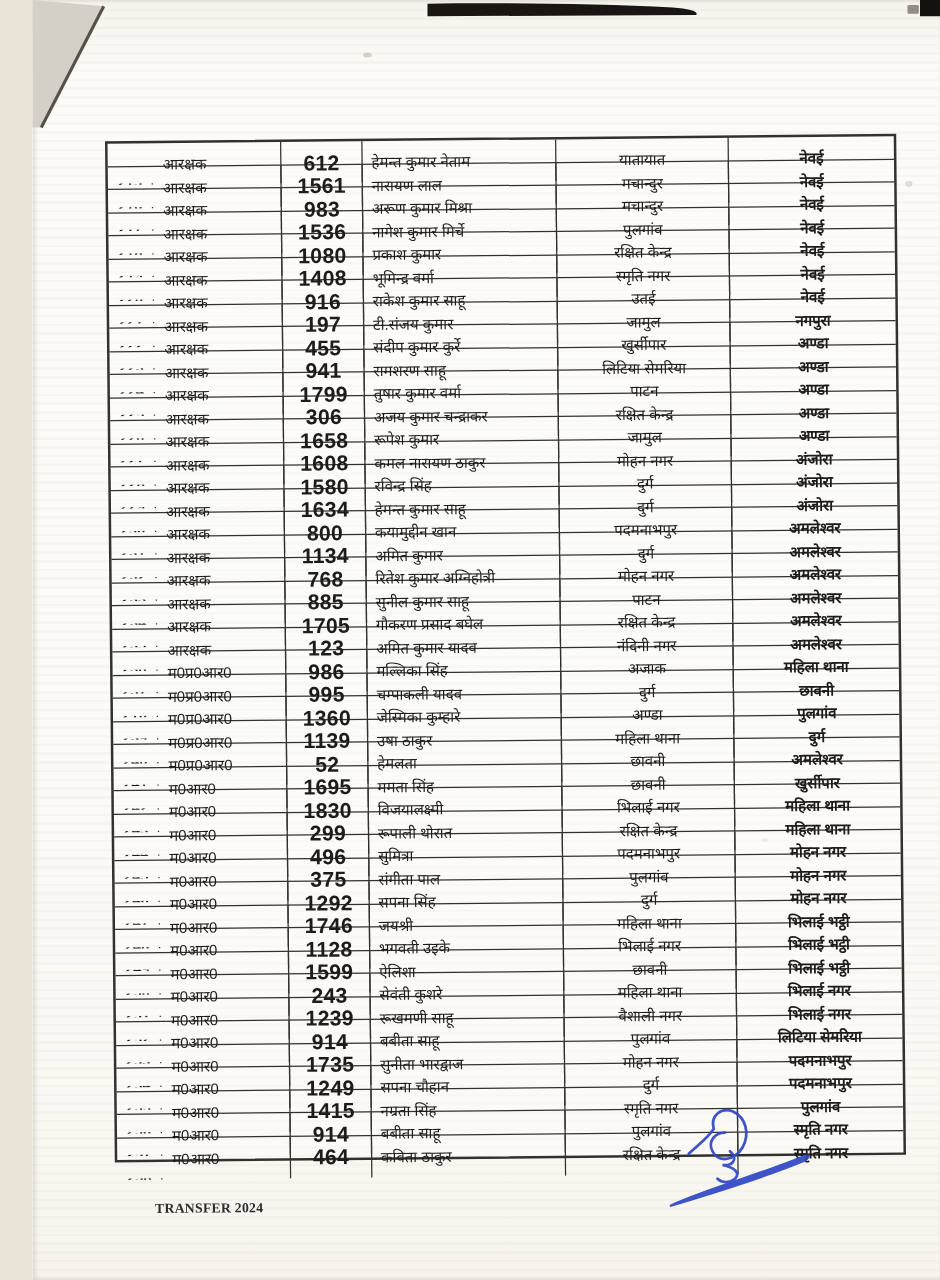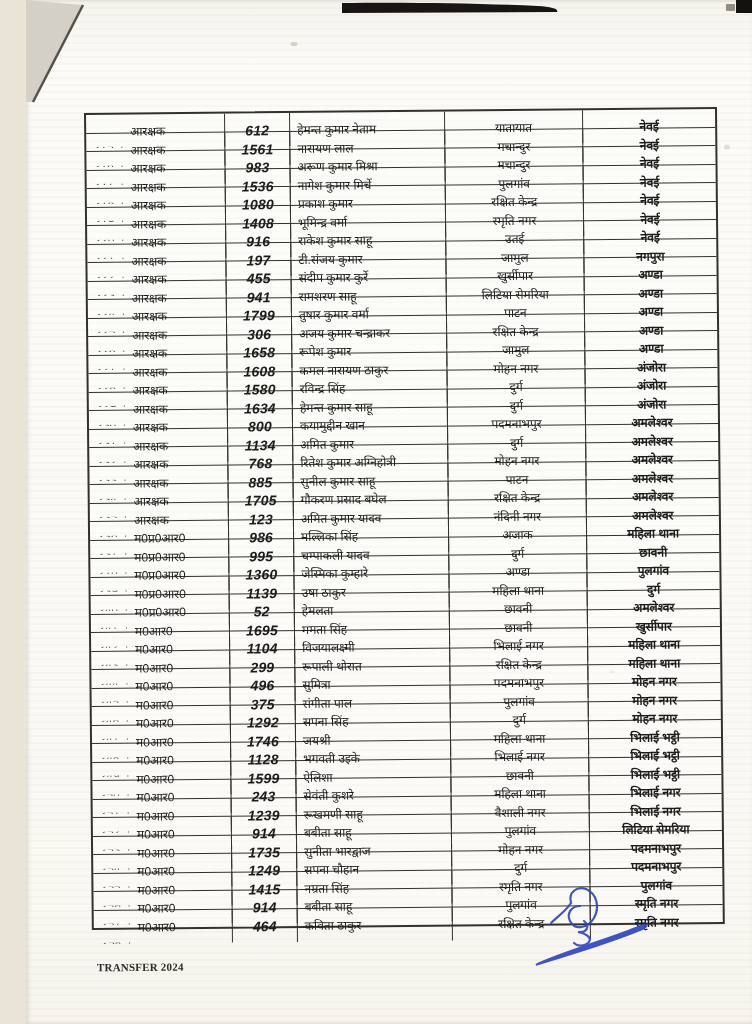--- a/index.html
+++ b/index.html
@@ -42,27 +42,27 @@
   .t-row:last-child{border-bottom:none;}
   .cell{
     display:flex;align-items:center;
     font-size:12px;line-height:1;
     color:#1d1c1a;font-weight:500;
     border-right:1px solid #33312d;
     overflow:hidden;white-space:nowrap;
     padding-top:1px;
   }
   .cell:last-child{border-right:none;font-weight:bold;}
-  .c0{justify-content:center;font-weight:400;font-size:11.5px;letter-spacing:.2px;margin-top:32px;}
+  .c0{justify-content:center;font-weight:700;font-size:11.5px;letter-spacing:.2px;margin-top:32px;}
   .c1{padding-left:8px;}
-  .c2{justify-content:center;font-weight:700;font-size:14px;letter-spacing:.2px;font-style:italic;}
+  .c2{justify-content:center;font-weight:700;font-size:17px;letter-spacing:.2px;}
   .c3{padding-left:7px;text-align:right;}
   .c4,.c5{justify-content:center;}
   .footer-label{
-    position:absolute;left:97px;top:961px;
+    position:absolute;left:124px;top:961px;
     font-family:"Liberation Serif","DejaVu Serif",serif;
     font-weight:700;font-size:11px;color:#2e2d2b;
     letter-spacing:.2px;transform:rotate(-0.4deg);
     z-index:4;
   }
 </style>
 </head>
 <body>
 
 <div class="paper"></div>
@@ -301,21 +301,21 @@
         <div class="cell c0">242</div>
         <div class="cell c1">म0आर0</div>
         <div class="cell c2">1695</div>
         <div class="cell c3">ममता सिंह</div>
         <div class="cell c4">छावनी</div>
         <div class="cell c5">खुर्सीपार</div>
       </div>
       <div class="t-row">
         <div class="cell c0">243</div>
         <div class="cell c1">म0आर0</div>
-        <div class="cell c2">1104</div>
+        <div class="cell c2">1830</div>
         <div class="cell c3">विजयालक्ष्मी</div>
         <div class="cell c4">भिलाई नगर</div>
         <div class="cell c5">महिला थाना</div>
       </div>
       <div class="t-row">
         <div class="cell c0">244</div>
         <div class="cell c1">म0आर0</div>
         <div class="cell c2">299</div>
         <div class="cell c3">रूपाली थोरात</div>
         <div class="cell c4">रक्षित केन्द्र</div>

